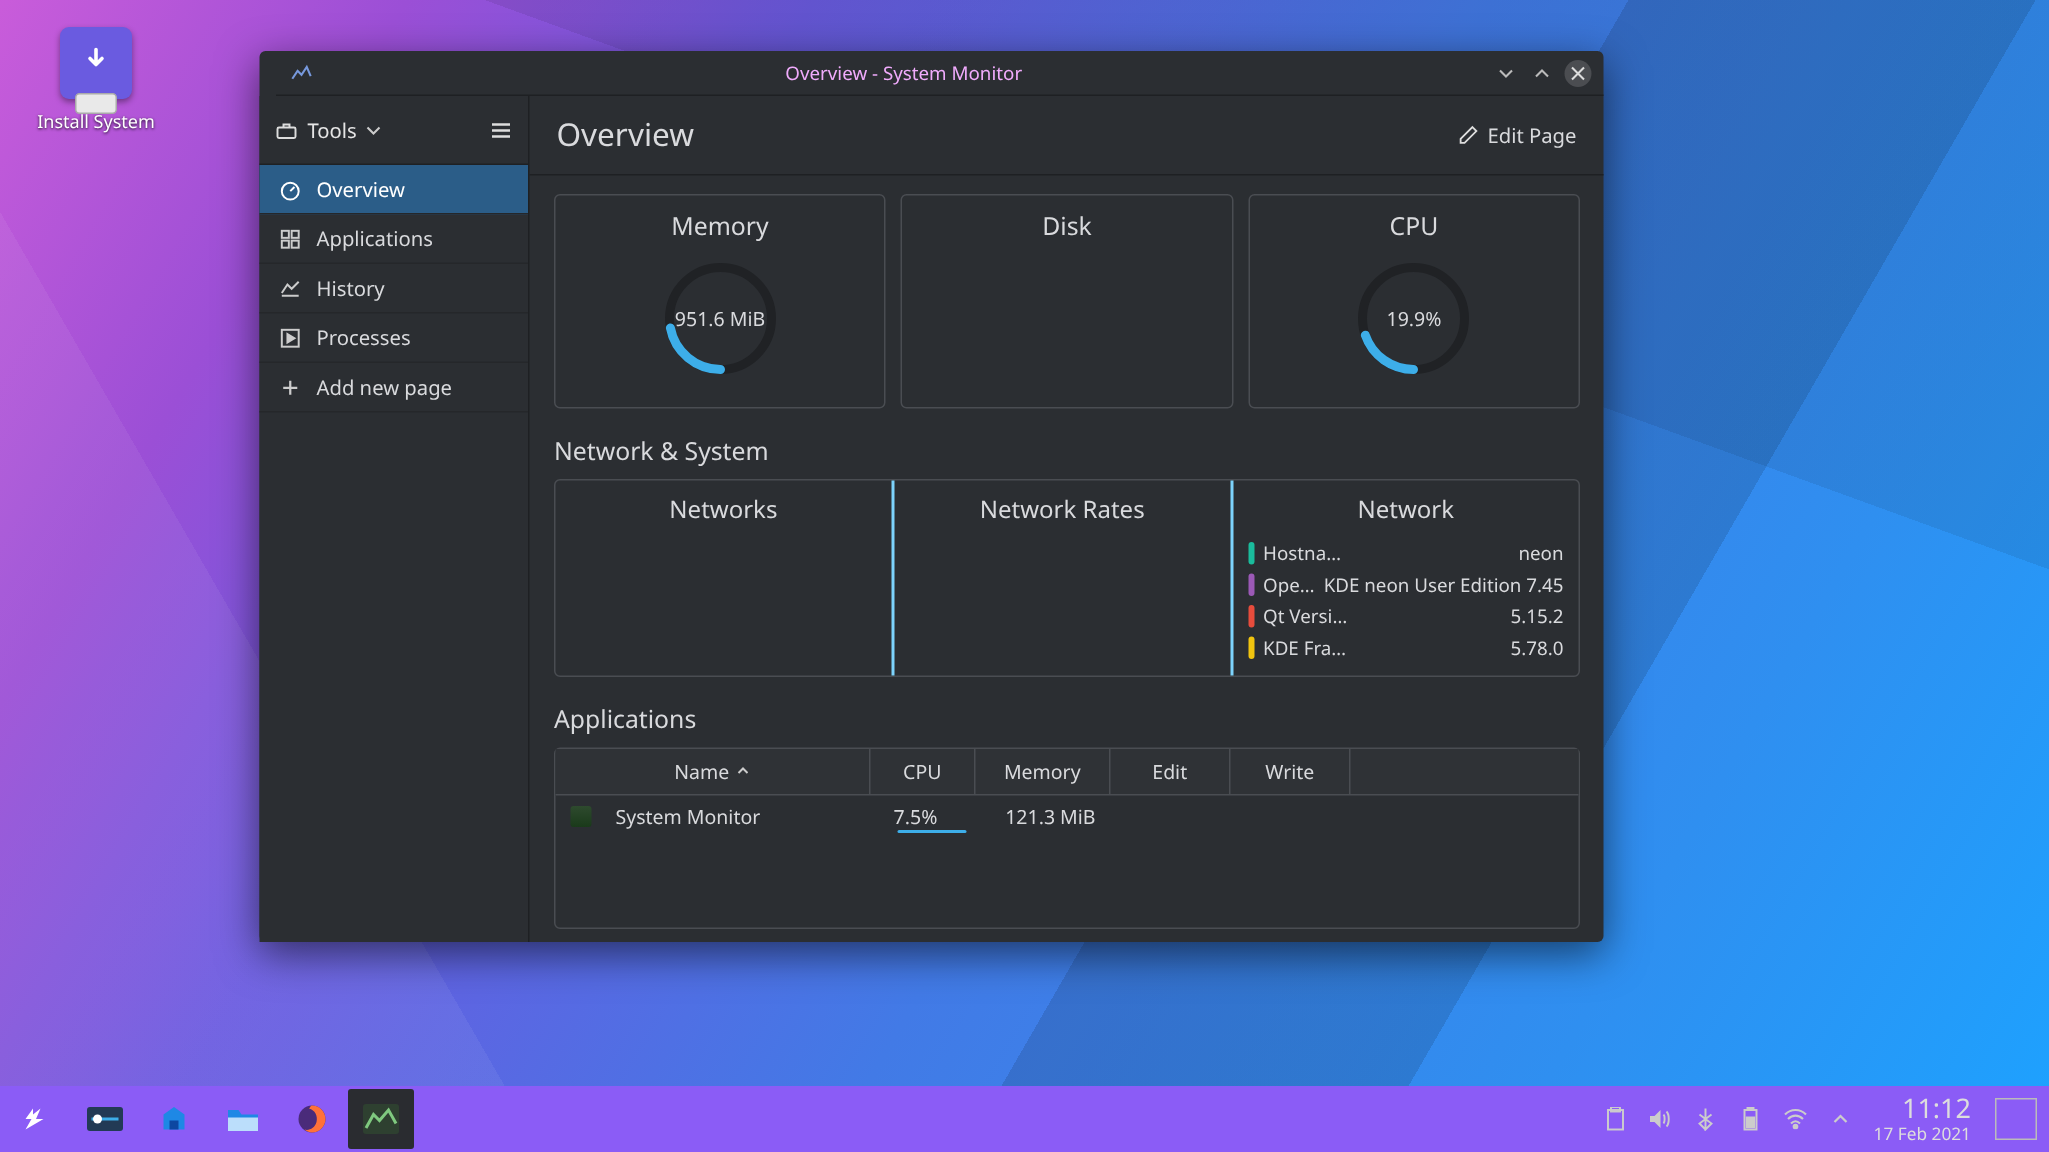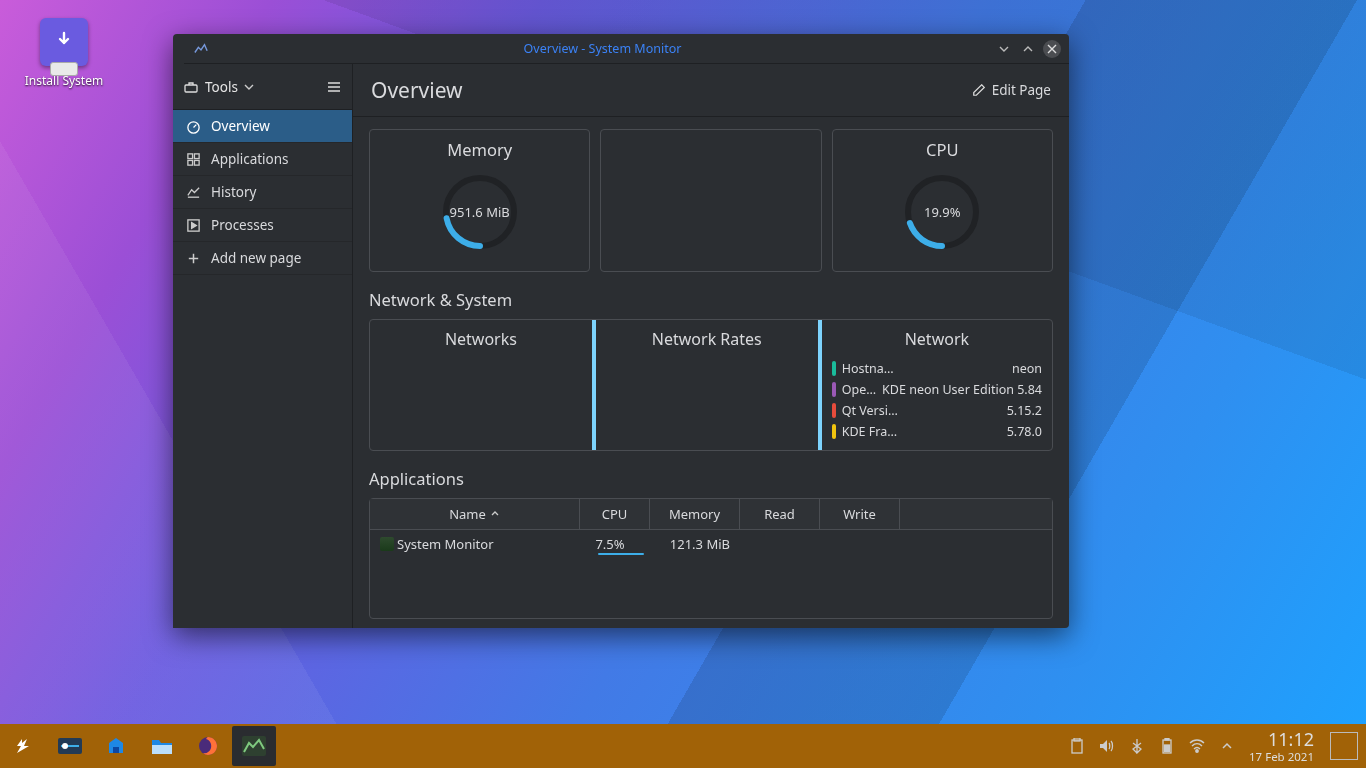--- a/index.html
+++ b/index.html
@@ -43,21 +43,21 @@
   .window {
     position: absolute; top: 34px; left: 173px;
     width: 896px; height: 594px;
     background: #2b2e32; border-radius: 4px;
     box-shadow: 0 8px 28px rgba(0,0,0,.55);
     display: flex; flex-direction: column;
     color: #d9dadd;
   }
   .titlebar {
     height: 30px; display:flex; align-items:center;
-    padding: 0 8px; font-size: 12.5px; color:#3b82f6;
+    padding: 0 8px; font-size: 12.5px; color:#f0abfc;
     border-bottom: 1px solid #1e2023;
     margin-left: 11px;
   }
   .titlebar .title { flex:1; text-align:center; }
   .titlebar .win-btns { display:flex; gap:6px; }
   .titlebar .win-btn, .titlebar .app-icon {
     width:18px; height:18px; display:flex; align-items:center; justify-content:center;
     border-radius:50%; color:#bfc1c4;
   }
   .titlebar .close { background:#4b4d51; }
@@ -105,56 +105,56 @@
   .gauge { position:relative; width:90px; height:90px; margin:0 auto; }
   .gauge svg { position:absolute; inset:0; }
   .gauge .val {
     position:absolute; inset:0; display:flex; align-items:center; justify-content:center;
     font-size:13px;
   }
 
   .section-title { font-size:16.5px; margin:16px 0 8px; }
 
   .net-row { display:flex; border:1px solid #4a4d52; border-radius:4px; min-height:128px; }
-  .net-col { flex:1; border-right:4px solid #7dd3fc; padding:8px 10px; }
+  .net-col { flex:1; border-right:2px solid #7dd3fc; padding:8px 10px; }
   .net-col:last-child { border-right:none; }
   .net-col .col-title { text-align:center; font-size:16px; margin-bottom:8px; }
   .sys-row { display:flex; align-items:center; gap:6px; font-size:12.5px; padding:2px 0; }
   .bar { width:4px; height:15px; border-radius:2px; flex:0 0 auto; }
   .sys-row .k { flex:0 0 auto; max-width:60px; overflow:hidden; text-overflow:ellipsis; white-space:nowrap; }
   .sys-row .v { flex:1; text-align:right; white-space:nowrap; }
 
   .apps-box { border:1px solid #4a4d52; border-radius:4px; }
   .thead { display:flex; font-size:13px; background:#2f3236; border-bottom:1px solid #4a4d52; }
   .thead .th { padding:6px 8px; border-right:1px solid #4a4d52; text-align:center; }
   .thead .th:last-child { border-right:none; }
   .th-name { flex:0 0 210px; display:flex; align-items:center; justify-content:center; gap:4px;}
   .th-cpu  { flex:0 0 70px; }
   .th-mem  { flex:0 0 90px; }
   .th-read { flex:0 0 80px; }
   .th-write{ flex:0 0 80px; }
   .th-rest { flex:1; }
   .trow { display:flex; font-size:13px; padding:5px 0; align-items:center; }
-  .td-name { flex:0 0 210px; display:flex; align-items:center; gap:3px; padding-left:10px;}
+  .td-name { flex:0 0 210px; display:flex; align-items:center; gap:16px; padding-left:10px;}
   .td-cpu  { flex:0 0 70px; text-align:center; padding-right:10px; position:relative;}
   .td-mem  { flex:0 0 90px; text-align:right; padding-right:10px;}
   .td-read { flex:0 0 80px; }
   .td-write{ flex:0 0 80px; }
   .cpu-underline { position:absolute; left:18px; right:6px; bottom:-2px; height:2px; background:#3daee9; border-radius:1px;}
   .apps-body { height:88px; }
 
   .app-mini-icon {
     width:14px;height:14px;background:linear-gradient(#2e4a2e,#1a3a1a);border-radius:2px;
     display:inline-block;
   }
 
   
   .taskbar {
     position:absolute; left:0; right:0; bottom:0; height:44px;
-    background:#a16207; display:flex; align-items:center;
+    background:#8b5cf6; display:flex; align-items:center;
     color:#ddd; font-size:12px;
   }
   .taskbar .launchers { display:flex; align-items:center; gap:2px; padding-left:2px;}
   .taskbar .tbtn {
     width:44px; height:40px; display:flex; align-items:center; justify-content:center;
     cursor:pointer;
   }
   .taskbar .tbtn.active { background:#2a2c30; border-radius:2px; }
   .taskbar .spacer { flex:1; }
   .tray { display:flex; align-items:center; gap:14px; padding-right:6px; }
@@ -302,20 +302,21 @@
             <div class="card-title">Memory</div>
             <div class="gauge">
               <svg viewBox="0 0 90 90">
                   <circle cx="45" cy="45" r="34" stroke="#202225" stroke-width="6" fill="none"></circle>
                   <circle cx="45" cy="45" r="34" stroke="#3daee9" stroke-width="6" fill="none" stroke-linecap="round" stroke-dasharray="47 167" transform="rotate(90 45 45)"></circle>
                 </svg>
               <div class="val">951.6 MiB</div>
             </div>
           </div>
           <div class="card">
+            <div class="card-title">Disk</div>
           </div>
           <div class="card">
             <div class="card-title">CPU</div>
             <div class="gauge">
               <svg viewBox="0 0 90 90">
                   <circle cx="45" cy="45" r="34" stroke="#202225" stroke-width="6" fill="none"></circle>
                   <circle cx="45" cy="45" r="34" stroke="#3daee9" stroke-width="6" fill="none" stroke-linecap="round" stroke-dasharray="42 172" transform="rotate(90 45 45)"></circle>
                 </svg>
               <div class="val">19.9%</div>
             </div>
@@ -334,21 +335,21 @@
             <div class="col-title">Network</div>
             <div id="sys-rows">
                 <div class="sys-row">
                   <span class="bar" style="background:#1abc9c"></span>
   <span class="k">Hostname</span>
   <span class="v">neon</span>
                 </div>
                 <div class="sys-row">
                   <span class="bar" style="background:#9b59b6"></span>
   <span class="k">Ope…</span>
-  <span class="v">KDE neon User Edition 5.84</span>
+  <span class="v">KDE neon User Edition 7.45</span>
                 </div>
                 <div class="sys-row">
                   <span class="bar" style="background:#e74c3c"></span>
   <span class="k">Qt Version</span>
   <span class="v">5.15.2</span>
                 </div>
                 <div class="sys-row">
                   <span class="bar" style="background:#f1c40f"></span>
   <span class="k">KDE Frameworks Version</span>
   <span class="v">5.78.0</span>
@@ -363,21 +364,21 @@
             <div class="th th-name">
                 <span>Name</span>
                 <span>
                   <svg width="10" height="10" viewBox="0 0 10 10">
                     <path d="M2 6l3-3 3 3" stroke="#ccc" stroke-width="1.3" fill="none"></path>
                   </svg>
                 </span>
               </div>
             <div class="th th-cpu">CPU</div>
             <div class="th th-mem">Memory</div>
-            <div class="th th-read">Read</div>
+            <div class="th th-read">Edit</div>
             <div class="th th-write">Write</div>
             <div class="th th-rest"></div>
           </div>
           <div class="apps-body" id="apps-body">
               <div class="trow">
                 <div class="td-name">
                   <span class="app-mini-icon"></span>
                   <span>System Monitor</span>
                 </div>
   <div class="td-cpu">7.5%<div class="cpu-underline"></div></div>

